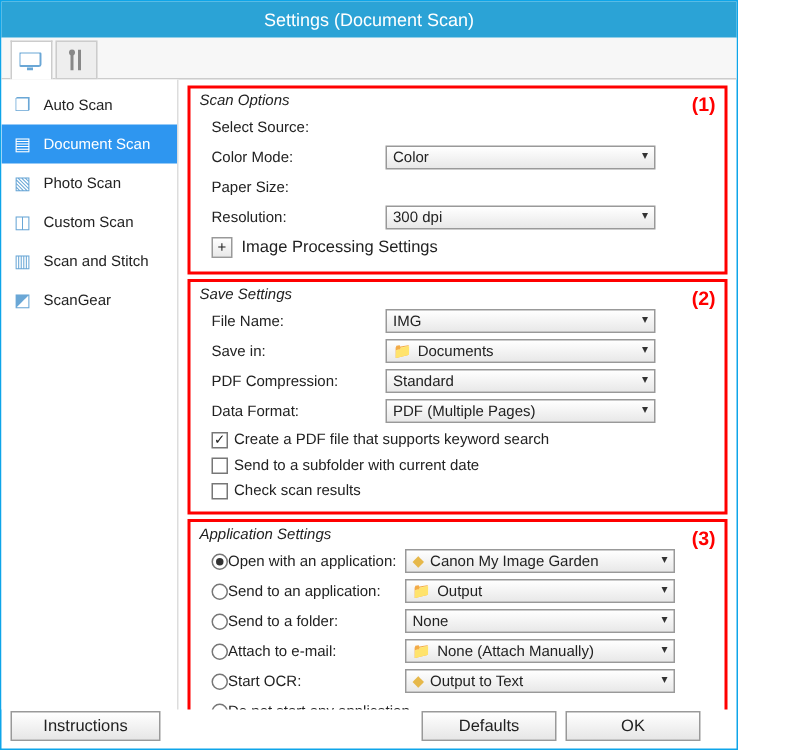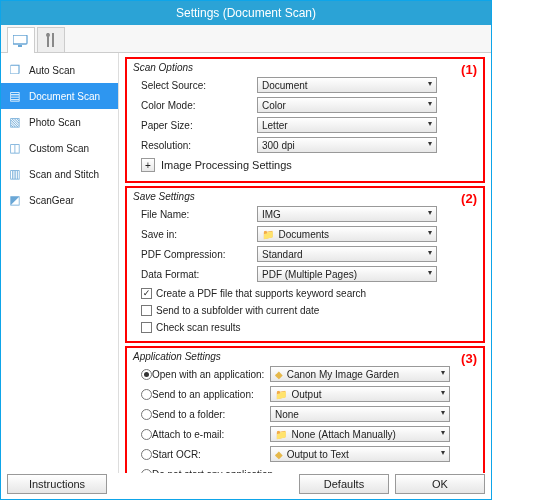--- a/index.html
+++ b/index.html
@@ -204,21 +204,21 @@
     display: inline-flex;
     align-items: center;
     justify-content: center;
     font-size: 10px;
     margin-right: 6px;
   }
   .button-bar {
     position: absolute;
     bottom: 5px;
     left: 6px;
-    right: 6px;
+    right: 24px;
     display: flex;
     align-items: center;
   }
   .btn {
     height: 20px;
     border: 1px solid #999;
     background: linear-gradient(#fff, #e6e6e6);
     font-size: 11px;
     padding: 0 10px;
     display: inline-flex;
@@ -279,41 +279,31 @@
       </div>
     </div>
 
     <div class="main">
 
       <div class="section">
         <div class="section-number">(1)</div>
         <div class="section-title">Scan Options</div>
         <div class="row">
           <div class="row-label">Select Source:</div>
-          <div class="row-ctrl">
-              <div class="select">
-                <span>Document</span>
-              </div>
-            </div>
         </div>
         <div class="row">
           <div class="row-label">Color Mode:</div>
           <div class="row-ctrl">
               <div class="select">
                 <span>Color</span>
               </div>
             </div>
         </div>
         <div class="row">
           <div class="row-label">Paper Size:</div>
-          <div class="row-ctrl">
-              <div class="select">
-                <span>Letter</span>
-              </div>
-            </div>
         </div>
         <div class="row">
           <div class="row-label">Resolution:</div>
           <div class="row-ctrl">
               <div class="select">
                 <span>300 dpi</span>
               </div>
             </div>
         </div>
         <div class="row">

